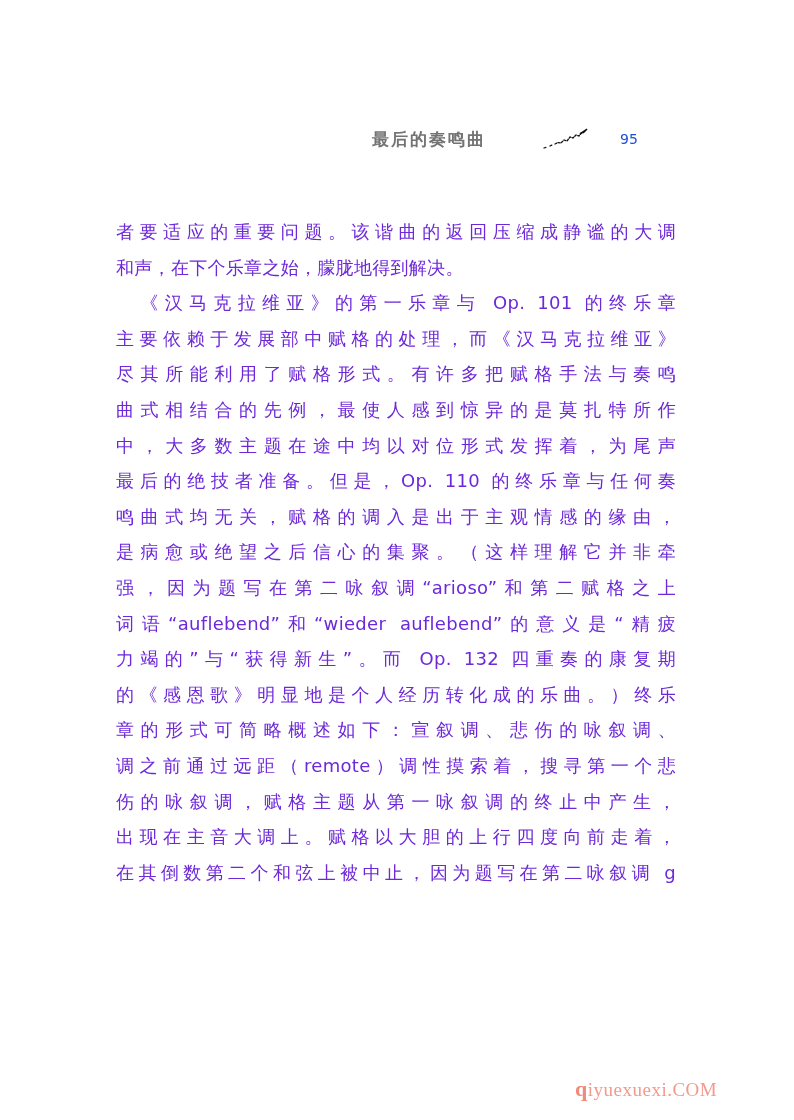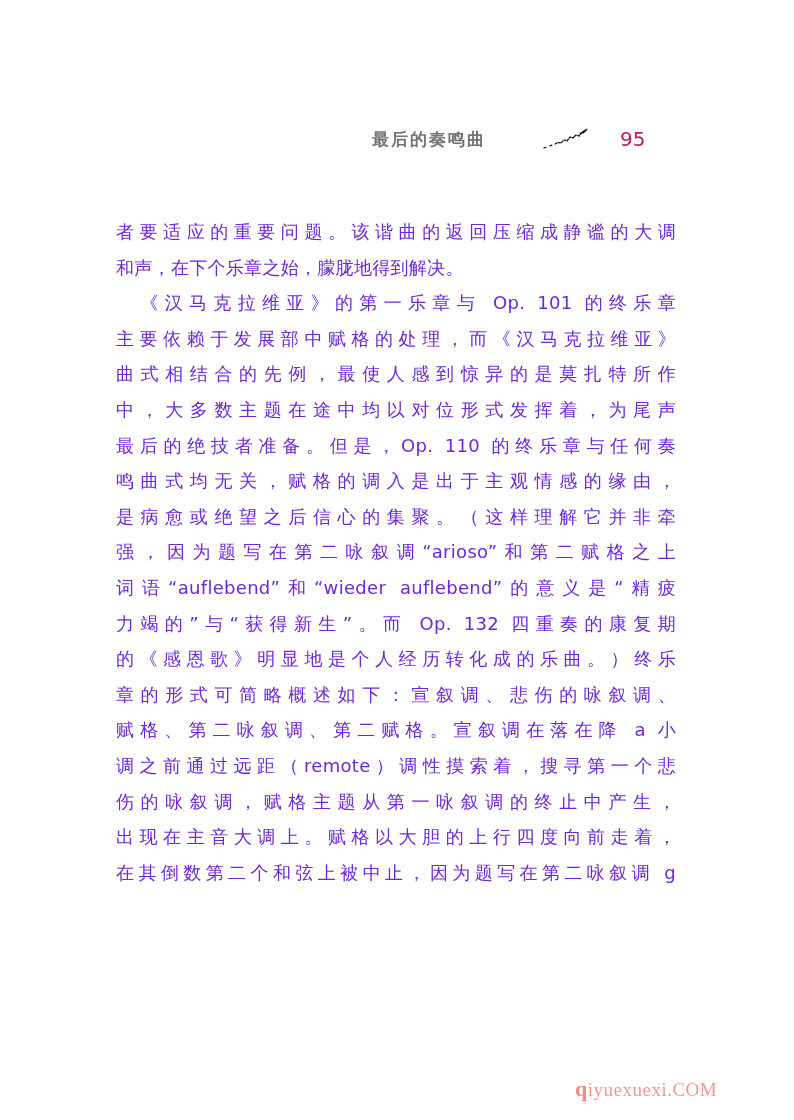--- a/index.html
+++ b/index.html
@@ -38,23 +38,23 @@
       left: 172px;
       top: 2px;
       width: 50px;
       height: 26px;
     }
     .header-page {
       position: absolute;
       left: 250px;
       top: 0;
       font-family: "DejaVu Sans", sans-serif;
-      font-size: 20px;
+      font-size: 14px;
       line-height: 30px;
-      color: #be185d;
+      color: #1d4ed8;
     }
     .body-text {
       position: absolute;
       left: 116px;
       top: 214px;
       width: 560px;
     }
     .line {
       height: 35.6px;
       line-height: 35.6px;
@@ -94,31 +94,31 @@
     <path d="M38 8 L44 4 M41 7 L45 3" stroke="#111" stroke-width="1.6" fill="none"></path>
   </svg>
   <div class="header-page">95</div>
 </div>
 
 <div class="body-text">
   <div class="line justify">者要适应的重要问题。该谐曲的返回压缩成静谧的大调</div>
   <div class="line">和声，在下个乐章之始，朦胧地得到解决。</div>
   <div class="line justify">　《汉马克拉维亚》的第一乐章与 Op. 101 的终乐章</div>
   <div class="line justify">主要依赖于发展部中赋格的处理，而《汉马克拉维亚》</div>
+  <div class="line justify">尽其所能利用了赋格形式。有许多把赋格手法与奏鸣</div>
   <div class="line justify">曲式相结合的先例，最使人感到惊异的是莫扎特所作</div>
   <div class="line justify">中，大多数主题在途中均以对位形式发挥着，为尾声</div>
   <div class="line justify">最后的绝技者准备。但是，Op. 110 的终乐章与任何奏</div>
   <div class="line justify">鸣曲式均无关，赋格的调入是出于主观情感的缘由，</div>
   <div class="line justify">是病愈或绝望之后信心的集聚。（这样理解它并非牵</div>
   <div class="line justify">强，因为题写在第二咏叙调“arioso”和第二赋格之上</div>
   <div class="line justify">词语“auflebend”和“wieder auflebend”的意义是“精疲</div>
   <div class="line justify">力竭的”与“获得新生”。而 Op. 132 四重奏的康复期</div>
   <div class="line justify">的《感恩歌》明显地是个人经历转化成的乐曲。）终乐</div>
   <div class="line justify">章的形式可简略概述如下：宣叙调、悲伤的咏叙调、</div>
-  <div class="line justify">赋格、第二咏叙调、第二赋格。宣叙调在落在降 a 小</div>
   <div class="line justify">调之前通过远距（remote）调性摸索着，搜寻第一个悲</div>
   <div class="line justify">伤的咏叙调，赋格主题从第一咏叙调的终止中产生，</div>
   <div class="line justify">出现在主音大调上。赋格以大胆的上行四度向前走着，</div>
   <div class="line justify">在其倒数第二个和弦上被中止，因为题写在第二咏叙调 g</div>
 </div>
 
 <div class="watermark">
   <span class="wm-q">q</span><span>iyuexuexi.COM</span>
 </div>
 

